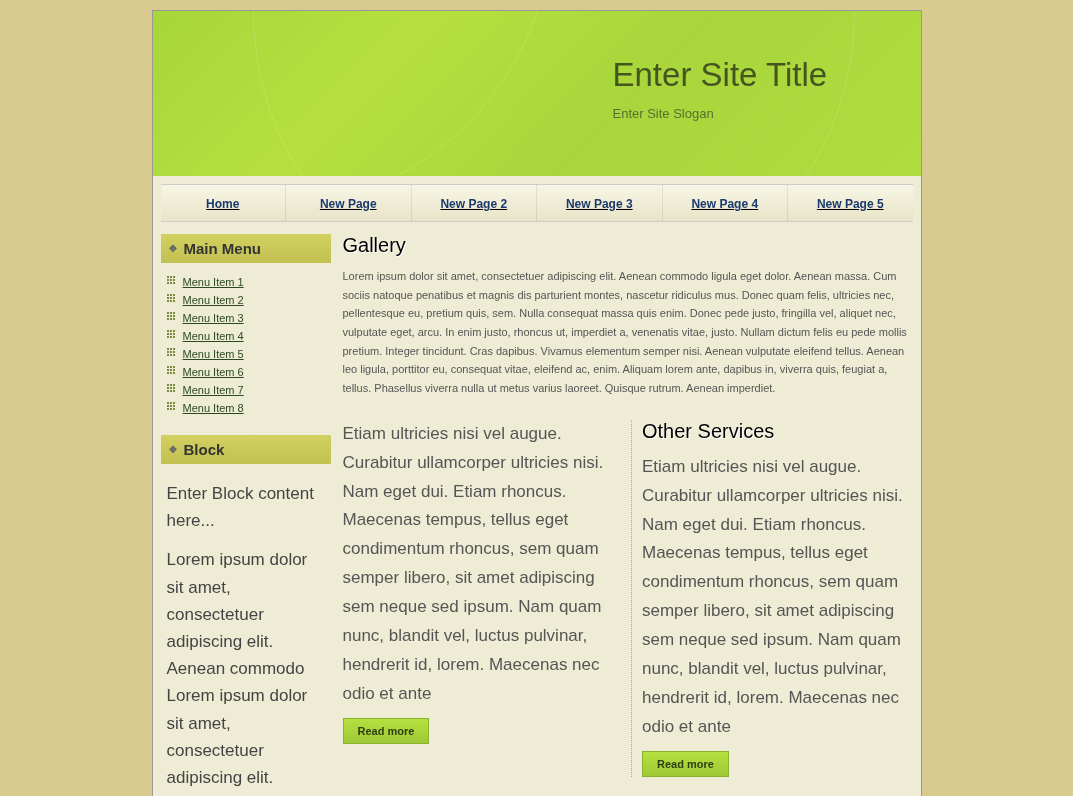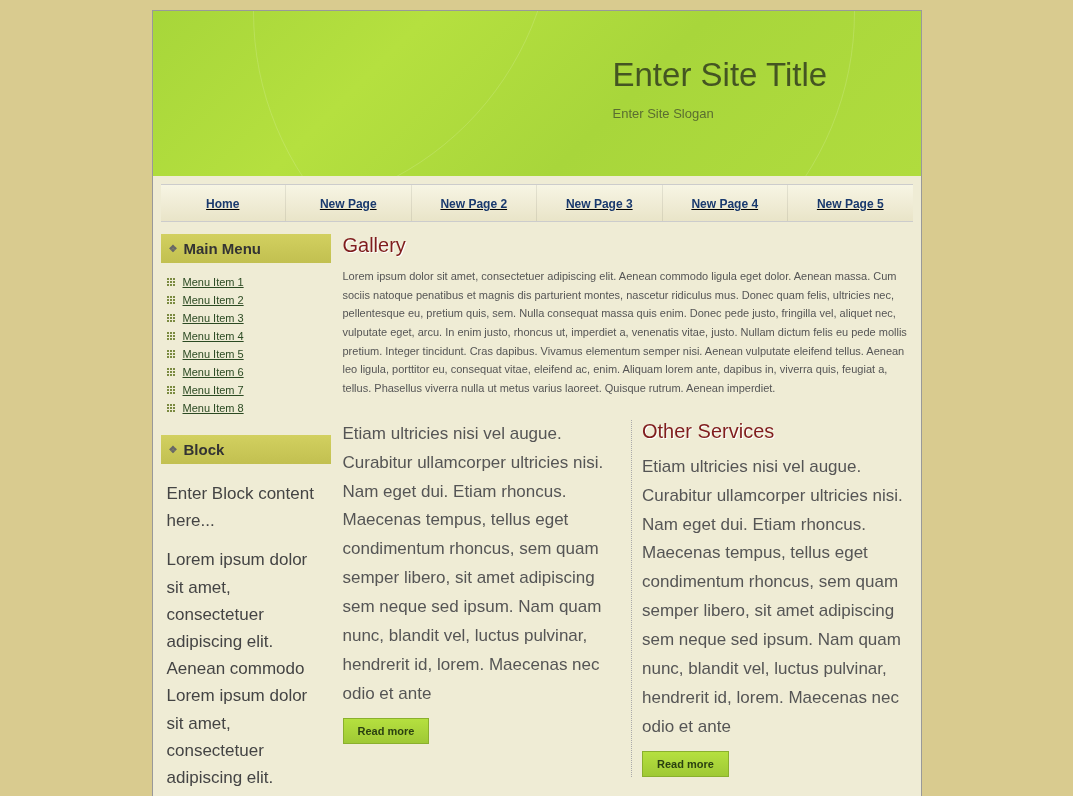--- a/index.html
+++ b/index.html
@@ -85,21 +85,21 @@
   align-items: center;
   gap: 6px;
   margin-bottom: 10px;
 }
 .block-title .arrow {
   font-size: 10px;
   color: #666;
 }
 .menu-item {
   display: flex;
-  align-items: flex-end;
+  align-items: flex-start;
   gap: 6px;
   padding: 3px 6px;
   font-size: 11px;
   cursor: pointer;
 }
 .menu-item .grid-icon {
   width: 10px; height: 10px;
   display: inline-grid;
   grid-template-columns: repeat(3, 2px);
   grid-template-rows: repeat(3, 2px);
@@ -118,21 +118,21 @@
   font-size: 17px;
   color: #444;
   line-height: 1.6;
 }
 .block-content p { margin-bottom: 12px; }
 .main {
   flex: 1;
 }
 h2.section-title {
   font-size: 20px;
-  color: #7f1d1d;
+  color: #000000;
   font-weight: normal;
   margin-bottom: 10px;
   text-shadow: 1px 1px 0 #fff;
 }
 .gallery-text {
   font-size: 11px;
   color: #555;
   line-height: 1.7;
   margin-bottom: 22px;
 }

